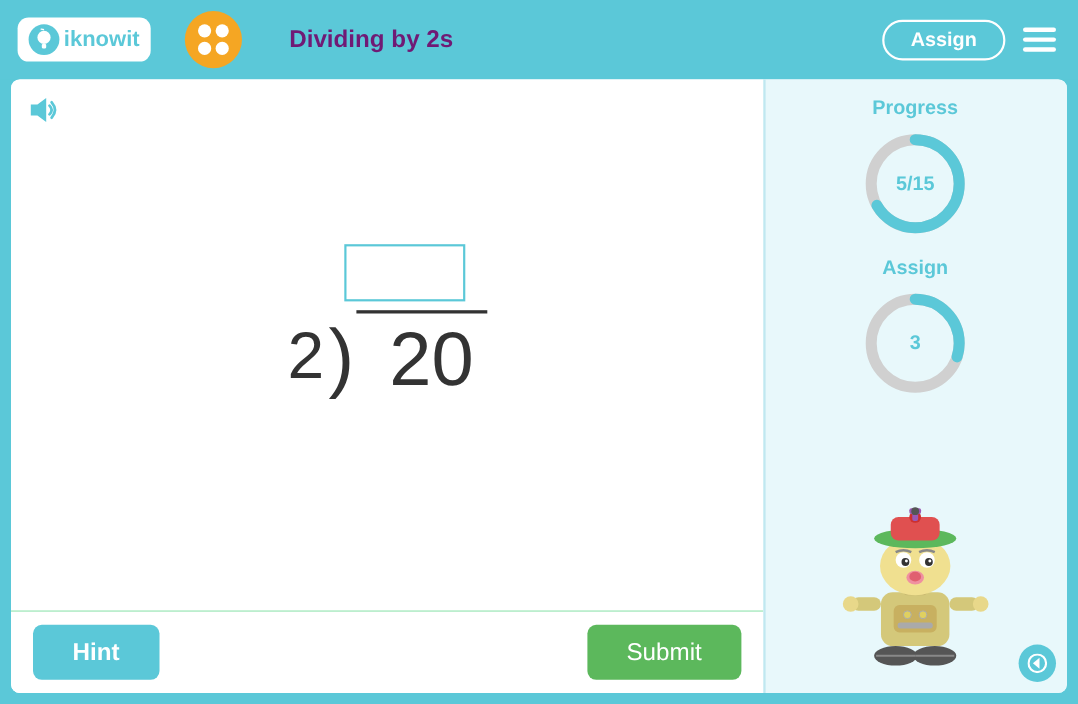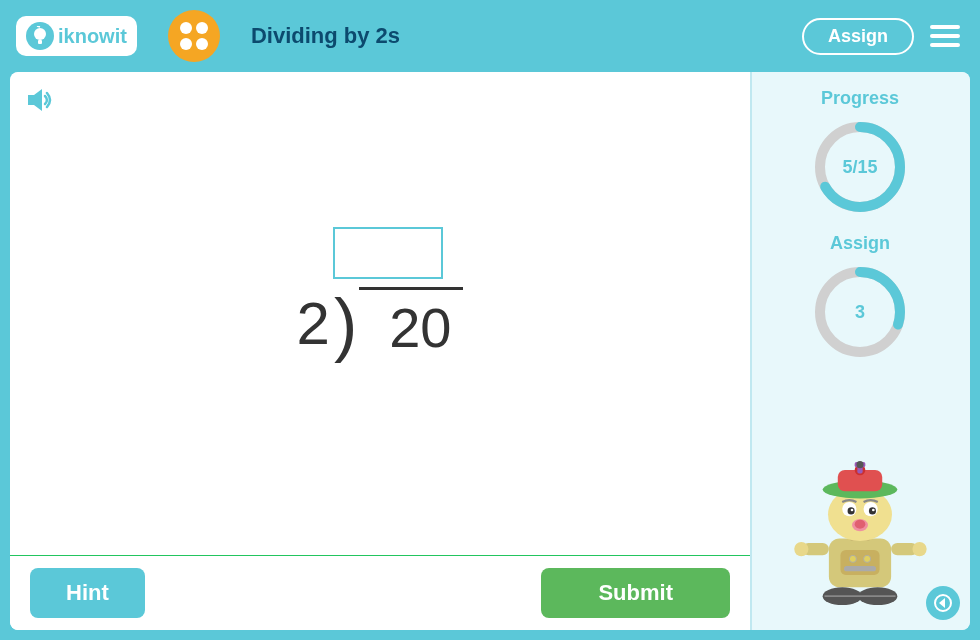--- a/index.html
+++ b/index.html
@@ -70,24 +70,24 @@
     }
 
     .dot {
       width: 12px;
       height: 12px;
       background: white;
       border-radius: 50%;
     }
 
     .lesson-title {
-      color: #0c4a6e;
+      color: #701a75;
       font-size: 22px;
       font-weight: bold;
-      margin-left: 12px;
+      margin-left: 24px;
     }
 
     .header-right {
       position: absolute;
       right: 16px;
       display: flex;
       align-items: center;
       gap: 12px;
     }
 
@@ -181,21 +181,21 @@
       font-size: 60px;
       font-weight: normal;
       color: #333;
     }
 
     .divisor {
       margin-right: 2px;
     }
 
     .dividend {
-      font-size: 56px;
+      font-size: 69px;
       margin-left: 24px;
     }
 
     
     .bottom-bar {
       display: flex;
       justify-content: space-between;
       align-items: center;
       padding: 12px 20px;
       background: white;
@@ -213,28 +213,28 @@
       padding: 12px 36px;
       cursor: pointer;
     }
 
     .submit-btn {
       background: #5cb85c;
       color: white;
       border: none;
       border-radius: 8px;
       font-size: 22px;
-      font-weight: bold;
-      padding: 12px 57px;
+      font-weight: normal;
+      padding: 12px 36px;
       cursor: pointer;
     }
 
     
     .right-panel {
-      width: 220px;
+      width: 276px;
       background: #e8f8fb;
       border-radius: 0 8px 8px 0;
       display: flex;
       flex-direction: column;
       align-items: center;
       padding: 16px 12px;
       position: relative;
     }
 
     .divider-line {

